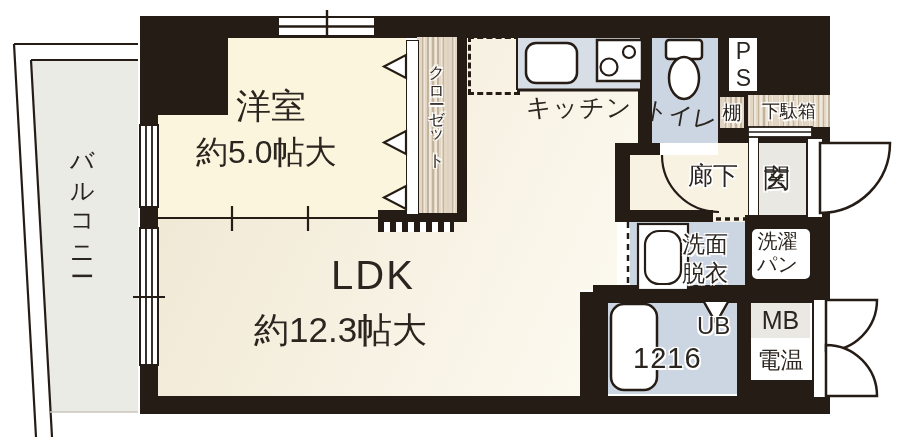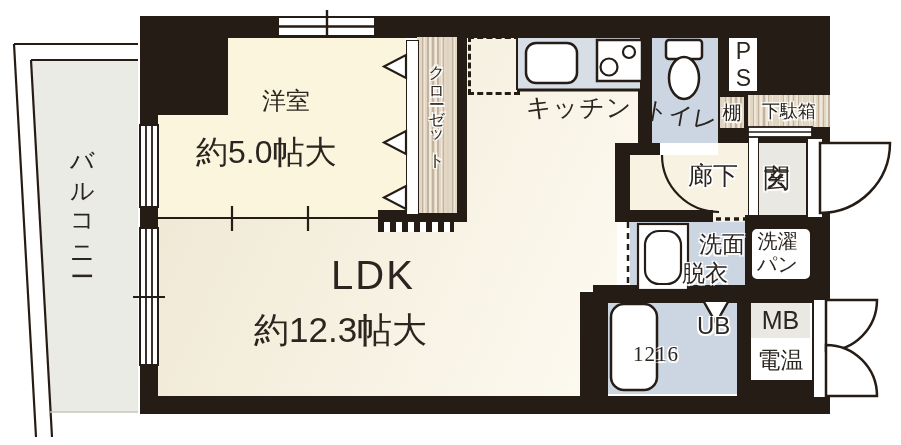--- a/index.html
+++ b/index.html
@@ -154,33 +154,33 @@
 
     <path d="M820,143 L890,143 A70,70 0 0 1 820,213 Z" fill="#fff" stroke="#251c16" stroke-width="2.5"></path>
 
     <g fill="#fff" stroke="#251c16" stroke-width="2.5">
       <path d="M826,300 L877,300 A51,51 0 0 1 826,351 Z"></path>
       <path d="M826,396 L877,396 A51,51 0 0 0 826,345 Z"></path>
     </g>
   </svg>
 
   <div class="lbl vtext" style="left:70px;top:134px;font-size:24px;letter-spacing:5px;">バルコニー</div>
-  <div class="lbl" style="left:262px;top:88px;font-size:24px;">洋室</div>
+  <div class="lbl" style="left:236px;top:88px;font-size:35px;">洋室</div>
   <div class="lbl" style="left:196px;top:136px;font-size:32px;">約5.0帖大</div>
   <div class="lbl vtext halo" style="left:428px;top:54px;font-size:16px;letter-spacing:3px;">クローゼット</div>
   <div class="lbl" style="left:526px;top:94px;font-size:25px;letter-spacing:1px;">キッチン</div>
   <div class="lbl" style="left:644px;top:102px;font-size:24px;transform:rotate(10deg);">トイレ</div>
   <div class="lbl halo" style="left:688px;top:162px;font-size:25px;">廊下</div>
   <div class="lbl vtext halo" style="left:763px;top:142px;font-size:26px;letter-spacing:4px;">玄関</div>
   <div class="lbl halo" style="left:682px;top:230px;font-size:23px;line-height:1.25;">
-    <span style="display:block;padding-left:17px;">洗面</span>
+    <span style="display:block;">洗面</span>
     <span style="display:block;">脱衣</span>
   </div>
   <div class="lbl" style="left:331px;top:254px;font-size:40px;letter-spacing:2px;">LDK</div>
   <div class="lbl" style="left:757px;top:230px;font-size:20px;line-height:1.15;text-align:center;">
     <span style="display:block;">洗濯</span>
     <span style="display:block;">パン</span>
   </div>
   <div class="lbl" style="left:254px;top:312px;font-size:35px;">約12.3帖大</div>
   <div class="lbl halo" style="left:668px;top:313px;font-size:24px;padding-left:29px;">UB</div>
-  <div class="lbl halo" style="left:633px;top:343px;font-size:21px;letter-spacing:1px;font-family:Liberation Serif, serif;">1216</div>
+  <div class="lbl halo" style="left:633px;top:343px;font-size:29px;letter-spacing:1px;">1216</div>
 
 </div>
 
 </body></html>

